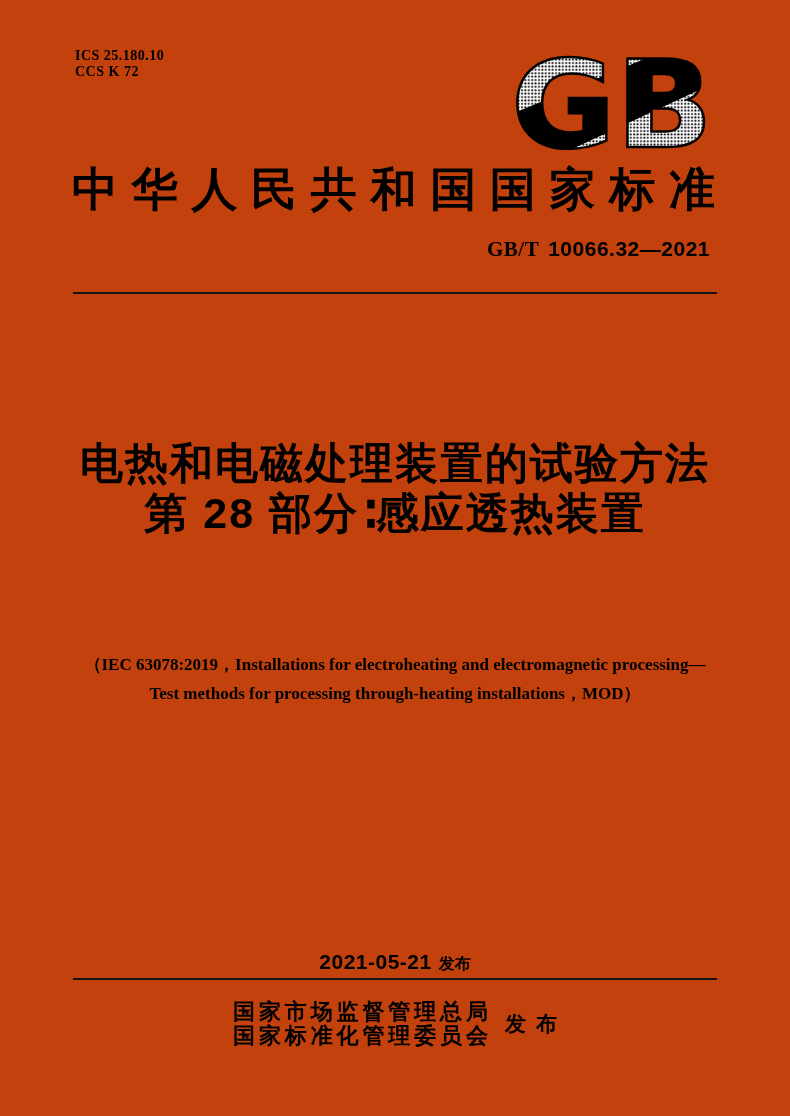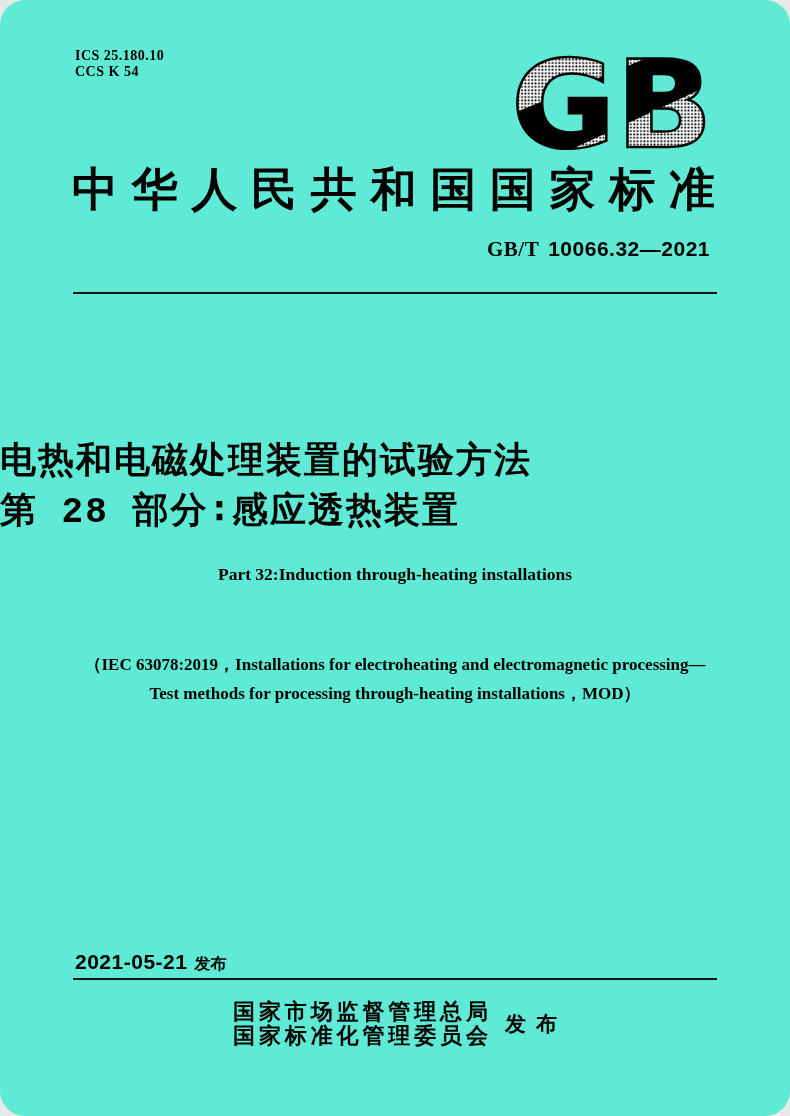--- a/index.html
+++ b/index.html
@@ -3,24 +3,23 @@
 <meta charset="utf-8">
 <style>
   * { margin: 0; padding: 0; box-sizing: border-box; }
   html, body { background: #e8e8e8; }
   body { font-family: "Liberation Serif", "DejaVu Serif", serif; }
   .page {
     position: relative;
     width: 790px;
     height: 1116px;
     margin: 0 auto;
-    background: #5eead4;
+    background: #c2410c;
     color: #000;
     overflow: hidden;
-    border-radius: 25px;
   }
 
   
   .ics-block {
     position: absolute;
     left: 75px; top: 48px;
     font-size: 14px;
     font-weight: bold;
     line-height: 16px;
     letter-spacing: 0.5px;
@@ -66,25 +65,26 @@
   }
 
   .rule { position: absolute; left: 73px; right: 73px; height: 2px; background: #151515; }
   .rule-top { top: 292px; }
   .rule-bottom { top: 978px; }
 
   
   .cn-title {
     position: absolute;
     left: 0; right: 0; top: 438px;
-    font-size: 36px;
+    text-align: center;
+    font-size: 43px;
     line-height: 50px;
     font-weight: bold;
     letter-spacing: 2px;
-    font-family: Liberation Mono, monospace;
+    font-family: Liberation Sans, sans-serif;
   }
 
   
   .en-title {
     position: absolute;
     left: 0; right: 0; top: 560px;
     text-align: center;
     font-size: 17.5px;
     line-height: 29px;
     font-weight: bold;
@@ -100,21 +100,21 @@
     line-height: 29px;
     font-weight: bold;
     font-family: "Liberation Serif", "DejaVu Serif", serif;
   }
 
   
   .dates-row {
     position: absolute;
     left: 75px; right: 75px; top: 950px;
     display: flex;
-    justify-content: flex-start;
+    justify-content: center;
     align-items: baseline;
     font-family: "Liberation Sans", "DejaVu Sans", sans-serif;
   }
   .date-group { display: flex; align-items: baseline; gap: 7px; white-space: nowrap; }
   .date-value { font-size: 21px; font-weight: 600; letter-spacing: 0.5px; }
   .date-label { font-size: 16px; font-weight: bold; }
 
   
   .publisher-row {
     position: absolute;
@@ -139,21 +139,21 @@
     font-family: "Liberation Serif", "DejaVu Serif", serif;
   }
 </style>
 </head>
 <body>
 
 <div class="page">
 
   <div class="ics-block">
     <div>ICS 25.180.10</div>
-    <div>CCS K 54</div>
+    <div>CCS K 72</div>
   </div>
 
   <div class="gb-logo">
     <svg width="196" height="95" viewBox="0 0 196 95" xmlns="http://www.w3.org/2000/svg">
       <defs>
         <pattern id="halftone" width="3.4" height="3.4" patternUnits="userSpaceOnUse">
           <rect width="3.4" height="3.4" fill="#ffffff"></rect>
           <circle cx="1.2" cy="1.2" r="1.0" fill="#000000"></circle>
         </pattern>
         <clipPath id="solid-band">
@@ -186,21 +186,20 @@
   </div>
 
   <div class="rule rule-top"></div>
 
   <div class="cn-title">
     <div>电热和电磁处理装置的试验方法</div>
     <div>第 28 部分∶感应透热装置</div>
   </div>
 
   <div class="en-title">
-    <div>Part 32:Induction through-heating installations</div>
   </div>
 
   <div class="adoption-note">
     <div>（IEC 63078:2019，Installations for electroheating and electromagnetic processing—</div>
     <div>Test methods for processing through-heating installations，MOD）</div>
   </div>
 
   <div class="dates-row">
     <div class="date-group">
       <span class="date-value">2021-05-21</span>

